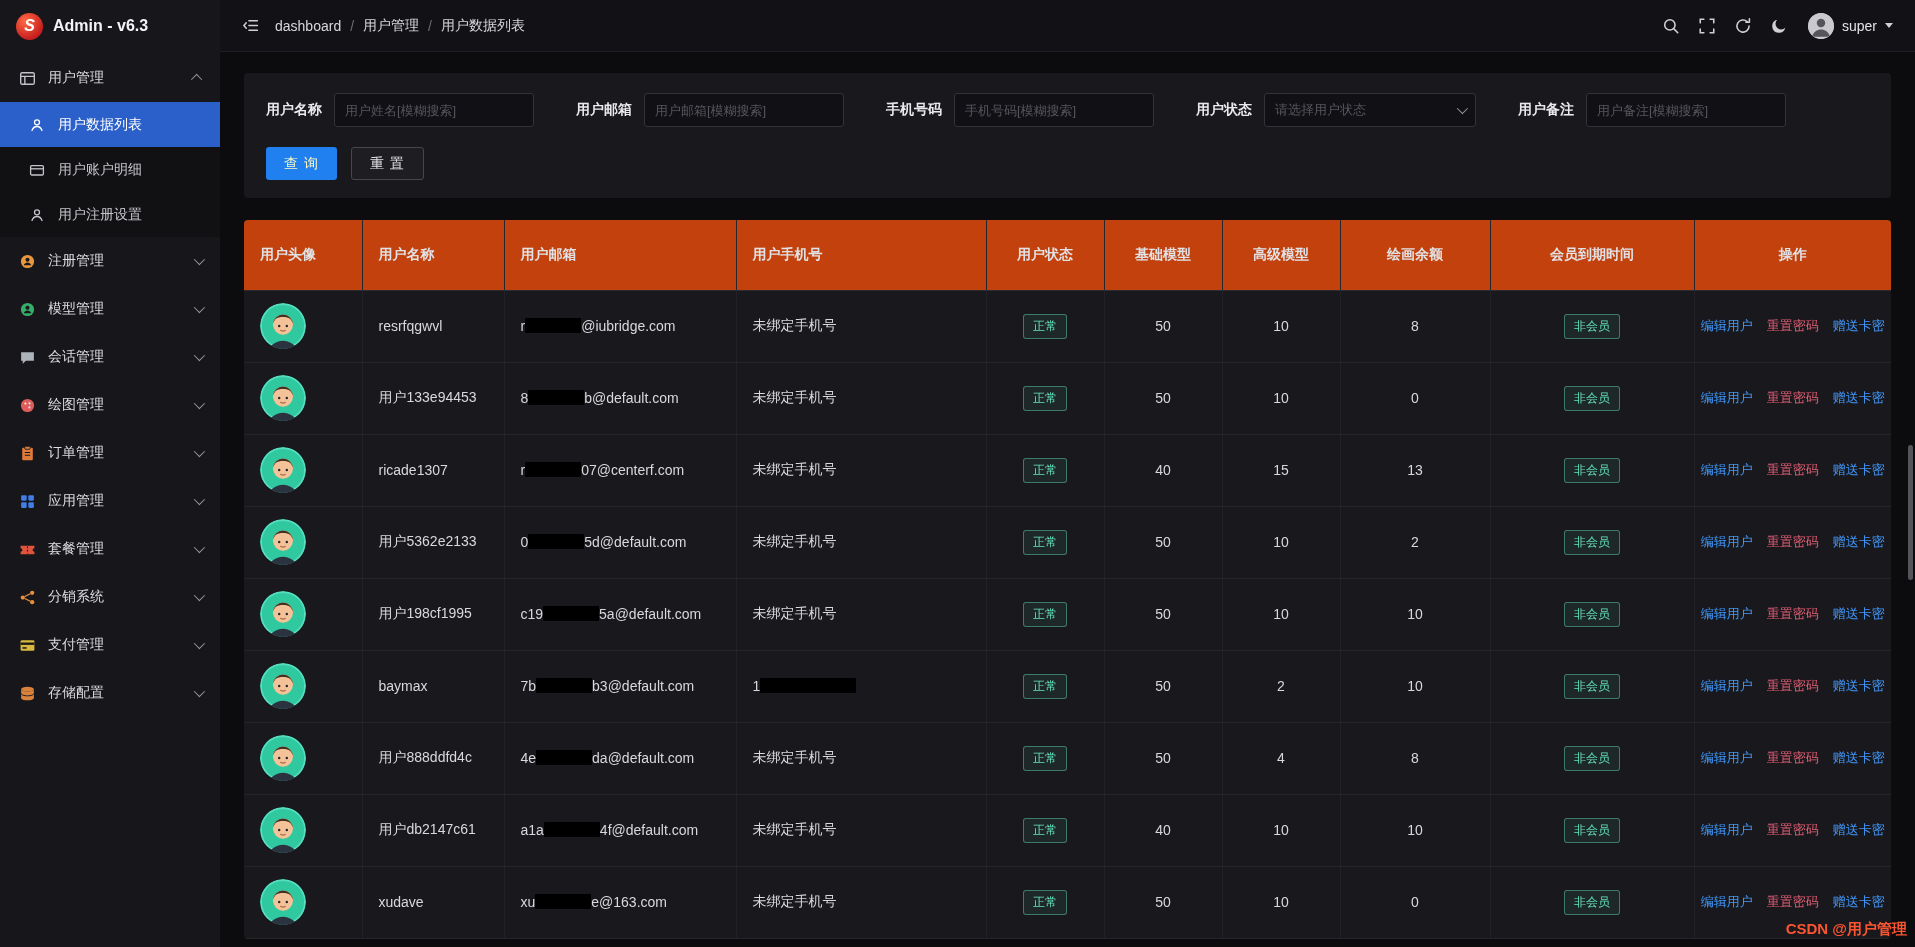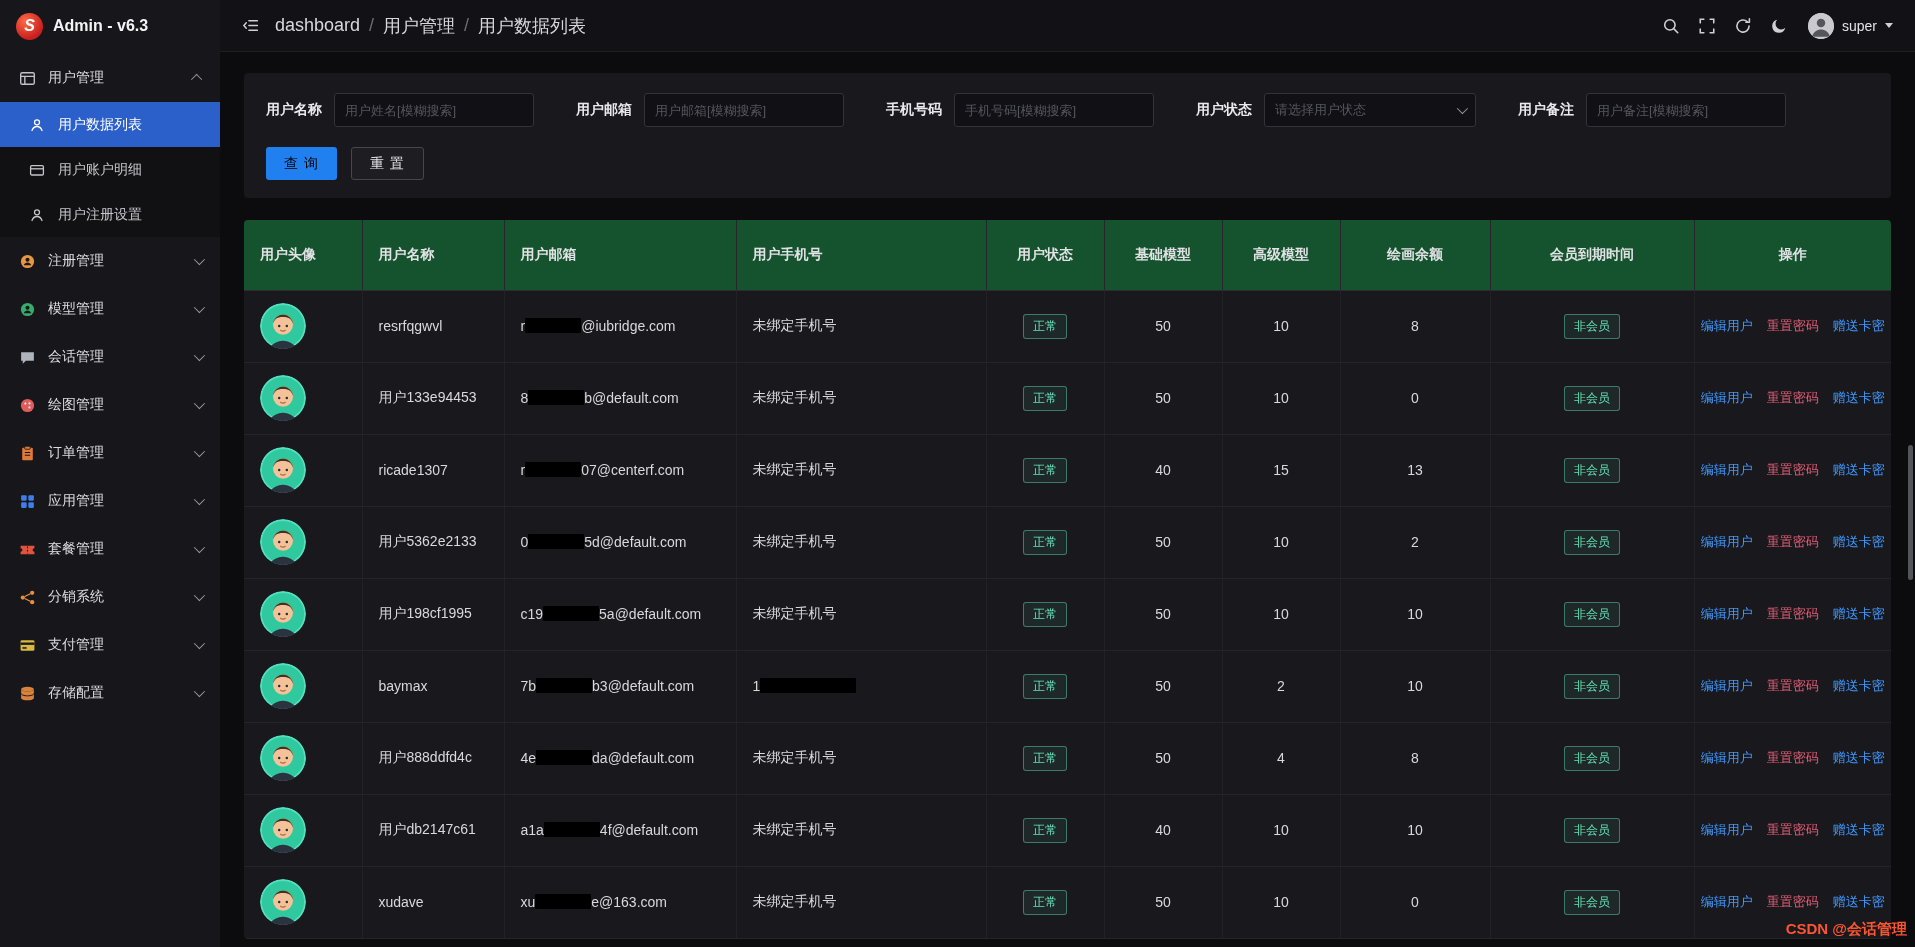--- a/index.html
+++ b/index.html
@@ -29,21 +29,21 @@
   .m-sub { height:45px; display:flex; align-items:center; gap:12px; padding:0 18px 0 28px; cursor:pointer; color:#c4c4ca; }
   .m-sub.active { background:var(--sidebar-active,#2b5fc9); color:#fff; }
   .m-sub.active .m-label { color:#fff; }
 
   
   .main { flex:1; display:flex; flex-direction:column; min-width:0; }
   .topbar { height:52px; flex-shrink:0; background:#121216; border-bottom:1px solid #1e1e23;
     display:flex; align-items:center; gap:16px; padding:0 22px; }
   .tool { display:inline-flex; align-items:center; justify-content:center; cursor:pointer; color:#cfcfd4; }
   .tool svg { display:block; }
-  .breadcrumb { display:flex; align-items:center; gap:9px; color:#d8d8dc; font-size:18px; }
+  .breadcrumb { display:flex; align-items:center; gap:9px; color:#d8d8dc; font-size:14px; }
   .bc-item { cursor:pointer; }
   .bc-sep { color:#6c6c72; }
   .top-right { margin-left:auto; display:flex; align-items:center; gap:20px; }
   .user-chip { display:flex; align-items:center; gap:8px; cursor:pointer; }
   .avatar-mini { width:26px; height:26px; border-radius:50%; overflow:hidden; background:#c9c9ce; flex-shrink:0; }
   .caret { width:0; height:0; border-left:4px solid transparent; border-right:4px solid transparent; border-top:5px solid #cfcfd4; }
 
   
   .page { flex:1; padding:21px 24px; overflow:hidden; background:#0c0c0f; }
   .card { background:#18181d; border-radius:4px; }
@@ -54,27 +54,27 @@
   .f-label { font-weight:bold; color:#eaeaee; white-space:nowrap; font-size:14px; }
   .inp { width:200px; height:34px; background:#111115; border:1px solid #323239; border-radius:3px;
     color:#dcdce0; padding:0 10px; font-size:13px; outline:none; }
   .inp::placeholder { color:#55555d; }
   .sel { width:212px; height:34px; background:#111115; border:1px solid #323239; border-radius:3px;
     color:#55555d; padding:0 10px; font-size:13px; display:flex; align-items:center; justify-content:space-between; cursor:pointer; }
   .sel .chev { margin-left:8px; }
   .btn-row { margin-top:20px; display:flex; gap:14px; }
   .btn { height:33px; padding:0 18px; border-radius:3px; font-size:14px; cursor:pointer; border:none;
     font-family:inherit; letter-spacing:1px; }
-  .btn-primary { background:var(--primary,#2080f0); color:#000000; }
+  .btn-primary { background:var(--primary,#2080f0); color:#fef9c3; }
   .btn-ghost { background:#1d1d22; border:1px solid #46464d; color:#e2e2e6; }
 
   
   .table-card { overflow:hidden; }
   table { width:100%; border-collapse:collapse; table-layout:fixed; }
-  thead th { height:70px; background:#14532d; font-weight:bold; font-size:14px; color:#e2e2e6;
+  thead th { height:70px; background:#c2410c; font-weight:bold; font-size:14px; color:#e2e2e6;
     border-bottom:1px solid #2b2b31; border-right:1px solid #26262c; }
   thead th:last-child { border-right:none; }
   tbody td { height:72px; font-size:14px; color:#d9d9dd;
     border-bottom:1px solid #242429; border-right:1px solid #212127; }
   tbody td:last-child { border-right:none; }
   .al-left { text-align:left; padding:0 16px; }
   .al-center { text-align:center; }
   .avatar { width:46px; height:46px; border-radius:50%; display:inline-block; overflow:hidden; vertical-align:middle; }
   .avatar svg { display:block; }
   .tag { display:inline-block; padding:3px 9px; font-size:12px; border-radius:3px;
@@ -588,13 +588,13 @@
   </tr>
             </tbody>
         </table>
       </section>
 
     </div>
   </div>
 </div>
 
 <div class="scroll-thumb"></div>
-<div class="watermark">CSDN @会话管理</div>
+<div class="watermark">CSDN @用户管理</div>
 
 </body></html>

